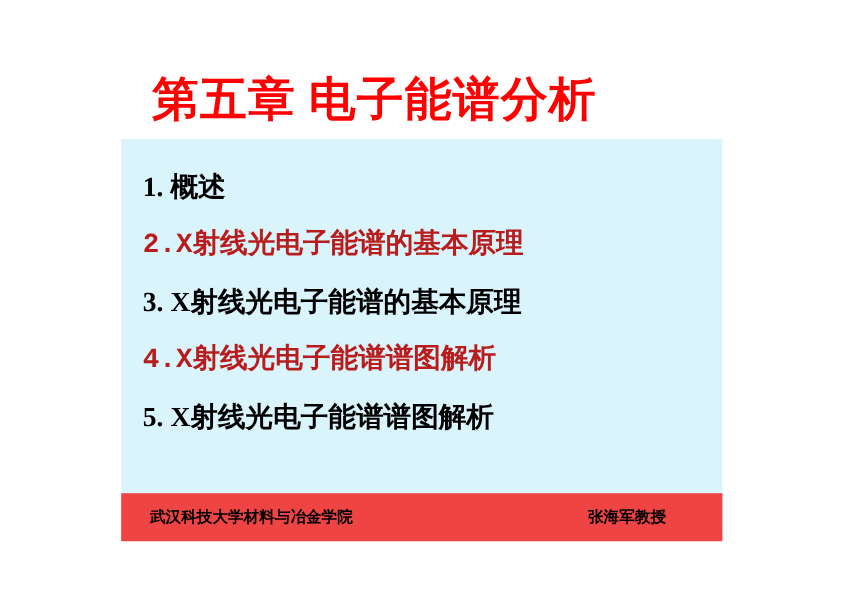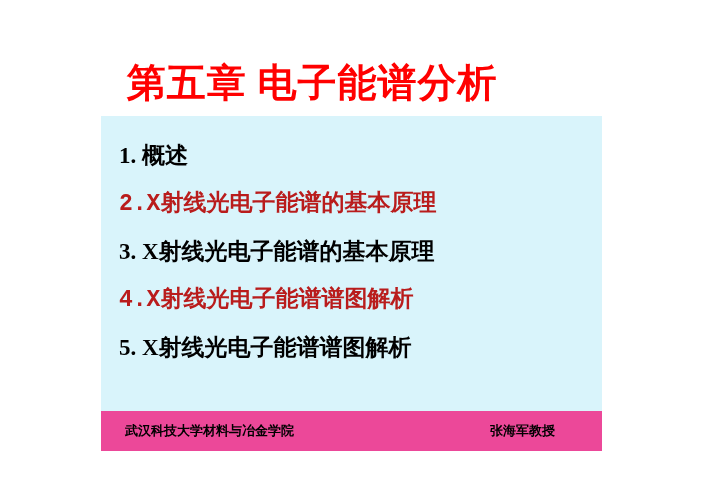--- a/index.html
+++ b/index.html
@@ -64,21 +64,21 @@
   .num {
     display: inline-block;
     min-width: 23px;
   }
   .footer-box {
     position: absolute;
     top: 411px;
     left: 101px;
     width: 501px;
     height: 40px;
-    background: #ec4899;
+    background: #ef4444;
     box-sizing: border-box;
     display: flex;
     align-items: center;
   }
   .footer-left {
     font-family: "Liberation Serif", serif;
     font-weight: bold;
     font-size: 13px;
     color: #000000;
     margin-left: 24px;

